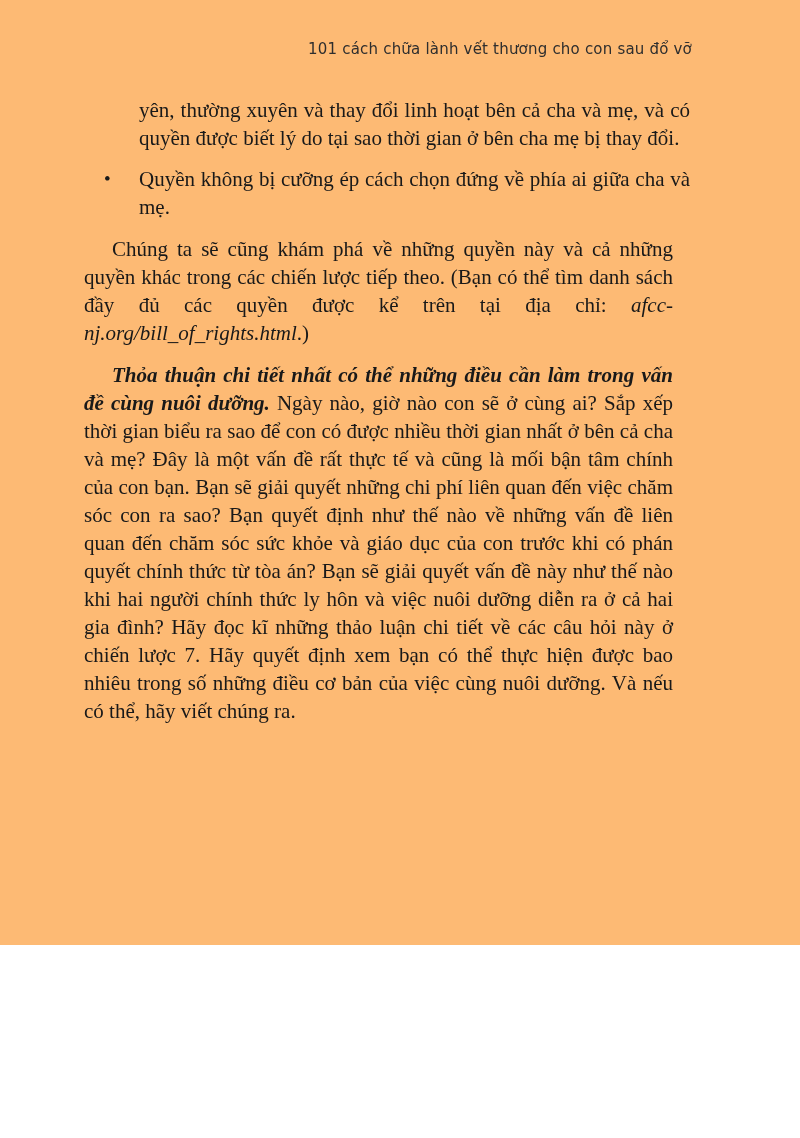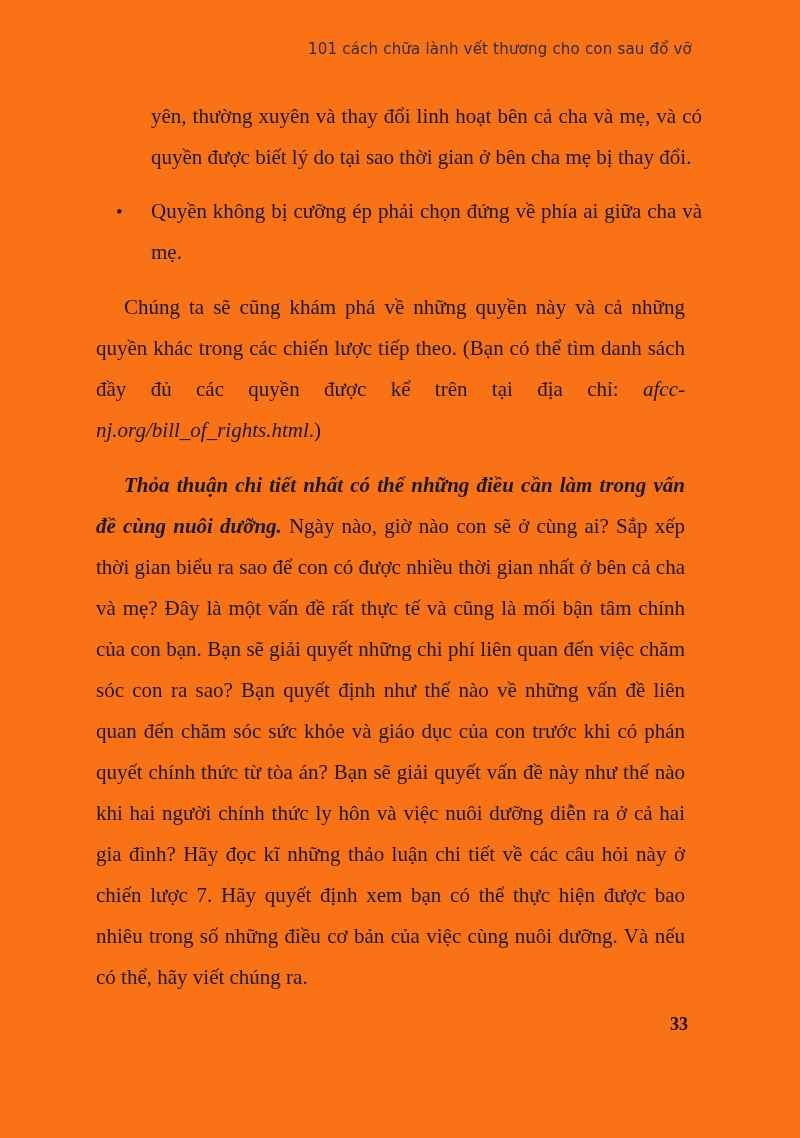--- a/index.html
+++ b/index.html
@@ -1,44 +1,44 @@
 <!DOCTYPE html>
 <html><head>
 <meta charset="utf-8">
 <style>
   html, body { margin: 0; padding: 0; background: #ffffff; }
   .page {
     position: relative;
     width: 800px;
-    height: 1138px;
-    background: #f97316;
+    height: 945px;
+    background: #fdba74;
     overflow: hidden;
     font-family: "Liberation Serif", serif;
     color: #191919;
     box-sizing: border-box;
   }
   .running-head {
     position: absolute;
     top: 40px;
     left: 100px;
     right: 108px;
     text-align: right;
     font-family: "DejaVu Sans", sans-serif;
     font-size: 15px;
     font-weight: 500;
     color: #2e2e2e;
     letter-spacing: 0.2px;
   }
   .content {
     position: absolute;
     top: 96px;
-    left: 96px;
+    left: 84px;
     width: 606px;
     font-size: 21px;
-    line-height: 41px;
+    line-height: 28px;
     text-align: justify;
   }
   .hanging-para {
     margin: 0 0 0 55px;
   }
   .bullet-item {
     display: flex;
     margin: 13px 0 0 20px;
   }
   .bullet-marker {
@@ -71,21 +71,21 @@
 <div class="page">
 
   <div class="running-head">101 cách chữa lành vết thương cho con sau đổ vỡ</div>
 
   <div class="content">
 
     <div class="hanging-para">yên, thường xuyên và thay đổi linh hoạt bên cả cha và mẹ, và có quyền được biết lý do tại sao thời gian ở bên cha mẹ bị thay đổi.</div>
 
     <div class="bullet-item">
       <span class="bullet-marker">•</span>
-      <span class="bullet-text">Quyền không bị cưỡng ép phải chọn đứng về phía ai giữa cha và mẹ.</span>
+      <span class="bullet-text">Quyền không bị cưỡng ép cách chọn đứng về phía ai giữa cha và mẹ.</span>
     </div>
 
     <p class="body-para"><span>Chúng ta sẽ cũng khám phá về những quyền này và cả những quyền khác trong các chiến lược tiếp theo. (Bạn có thể tìm danh sách đầy đủ các quyền được kể trên tại địa chỉ: </span><span class="italic">afcc-nj.org/bill_of_rights.html</span><span>.)</span></p>
 
 
     <p class="body-para"><span class="bold-lead">Thỏa thuận chi tiết nhất có thể những điều cần làm trong vấn đề cùng nuôi dưỡng.</span><span> Ngày nào, giờ nào con sẽ ở cùng ai? Sắp xếp thời gian biểu ra sao để con có được nhiều thời gian nhất ở bên cả cha và mẹ? Đây là một vấn đề rất thực tế và cũng là mối bận tâm chính của con bạn. Bạn sẽ giải quyết những chi phí liên quan đến việc chăm sóc con ra sao? Bạn quyết định như thế nào về những vấn đề liên quan đến chăm sóc sức khỏe và giáo dục của con trước khi có phán quyết chính thức từ tòa án? Bạn sẽ giải quyết vấn đề này như thế nào khi hai người chính thức ly hôn và việc nuôi dưỡng diễn ra ở cả hai gia đình? Hãy đọc kĩ những thảo luận chi tiết về các câu hỏi này ở chiến lược 7. Hãy quyết định xem bạn có thể thực hiện được bao nhiêu trong số những điều cơ bản của việc cùng nuôi dưỡng. Và nếu có thể, hãy viết chúng ra.</span></p>
 
 
   </div>
 

